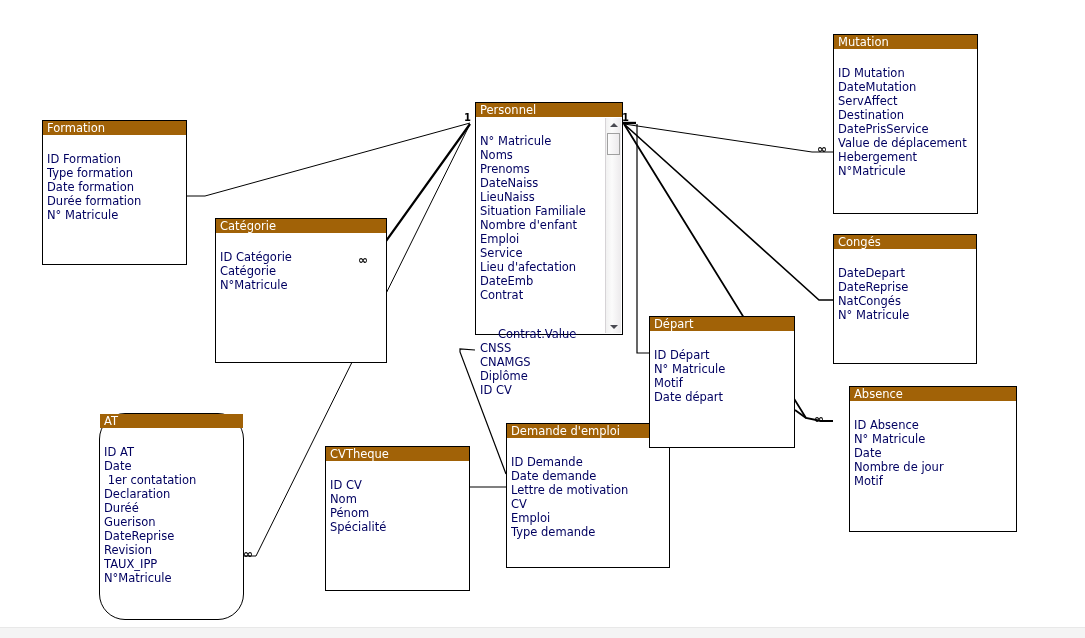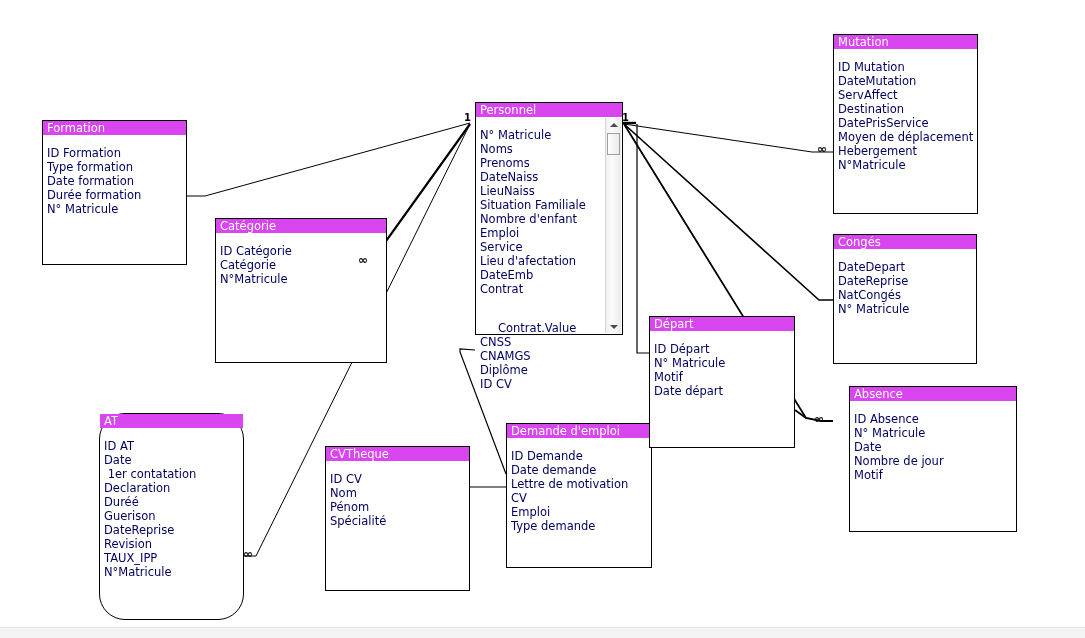--- a/index.html
+++ b/index.html
@@ -34,32 +34,32 @@
     pointer-events: none;
   }
   .table-box {
     position: absolute;
     background: #ffffff;
     border: 1px solid #000000;
     box-sizing: border-box;
     z-index: 5;
   }
   .table-title {
-    background: #d946ef;
+    background: #a16207;
     color: #ffffff;
     font-size: 11.5px;
     line-height: 14px;
     height: 14px;
     padding: 0 0 0 4px;
     white-space: nowrap;
     overflow: hidden;
     font-family: "DejaVu Sans", "Liberation Sans", sans-serif;
   }
   .field-list {
-    padding: 11px 0 0 4px;
+    padding: 17px 0 0 4px;
   }
   .field {
     color: #000060;
     font-size: 11.5px;
     line-height: 14px;
     height: 14px;
     white-space: pre;
     overflow: hidden;
     font-family: "DejaVu Sans", "Liberation Sans", sans-serif;
   }
@@ -234,21 +234,21 @@
       <div class="arrow up">
           <span class="tri-up"></span>
         </div>
       <div class="thumb"></div>
       <div class="arrow down">
           <span class="tri-down"></span>
         </div>
     </div>
   </div>
 
-  <div class="table-box" style="left:506px; top:423px; width:146px; height:145px;">
+  <div class="table-box" style="left:506px; top:423px; width:164px; height:145px;">
     <div class="table-title">Demande d'emploi</div>
     <div class="field-list">
       <div class="field">ID Demande</div>
       <div class="field">Date demande</div>
       <div class="field">Lettre de motivation</div>
       <div class="field">CV</div>
       <div class="field">Emploi</div>
       <div class="field">Type demande</div>
     </div>
   </div>
@@ -264,21 +264,21 @@
   </div>
 
   <div class="table-box" style="left:833px; top:34px; width:145px; height:180px;">
     <div class="table-title">Mutation</div>
     <div class="field-list">
       <div class="field">ID Mutation</div>
       <div class="field">DateMutation</div>
       <div class="field">ServAffect</div>
       <div class="field">Destination</div>
       <div class="field">DatePrisService</div>
-      <div class="field">Moyen de déplacement</div>
+      <div class="field">Value de déplacement</div>
       <div class="field">Hebergement</div>
       <div class="field">N°Matricule</div>
     </div>
   </div>
 
   <div class="table-box" style="left:833px; top:234px; width:144px; height:130px;">
     <div class="table-title">Congés</div>
     <div class="field-list">
       <div class="field">DateDepart</div>
       <div class="field">DateReprise</div>

